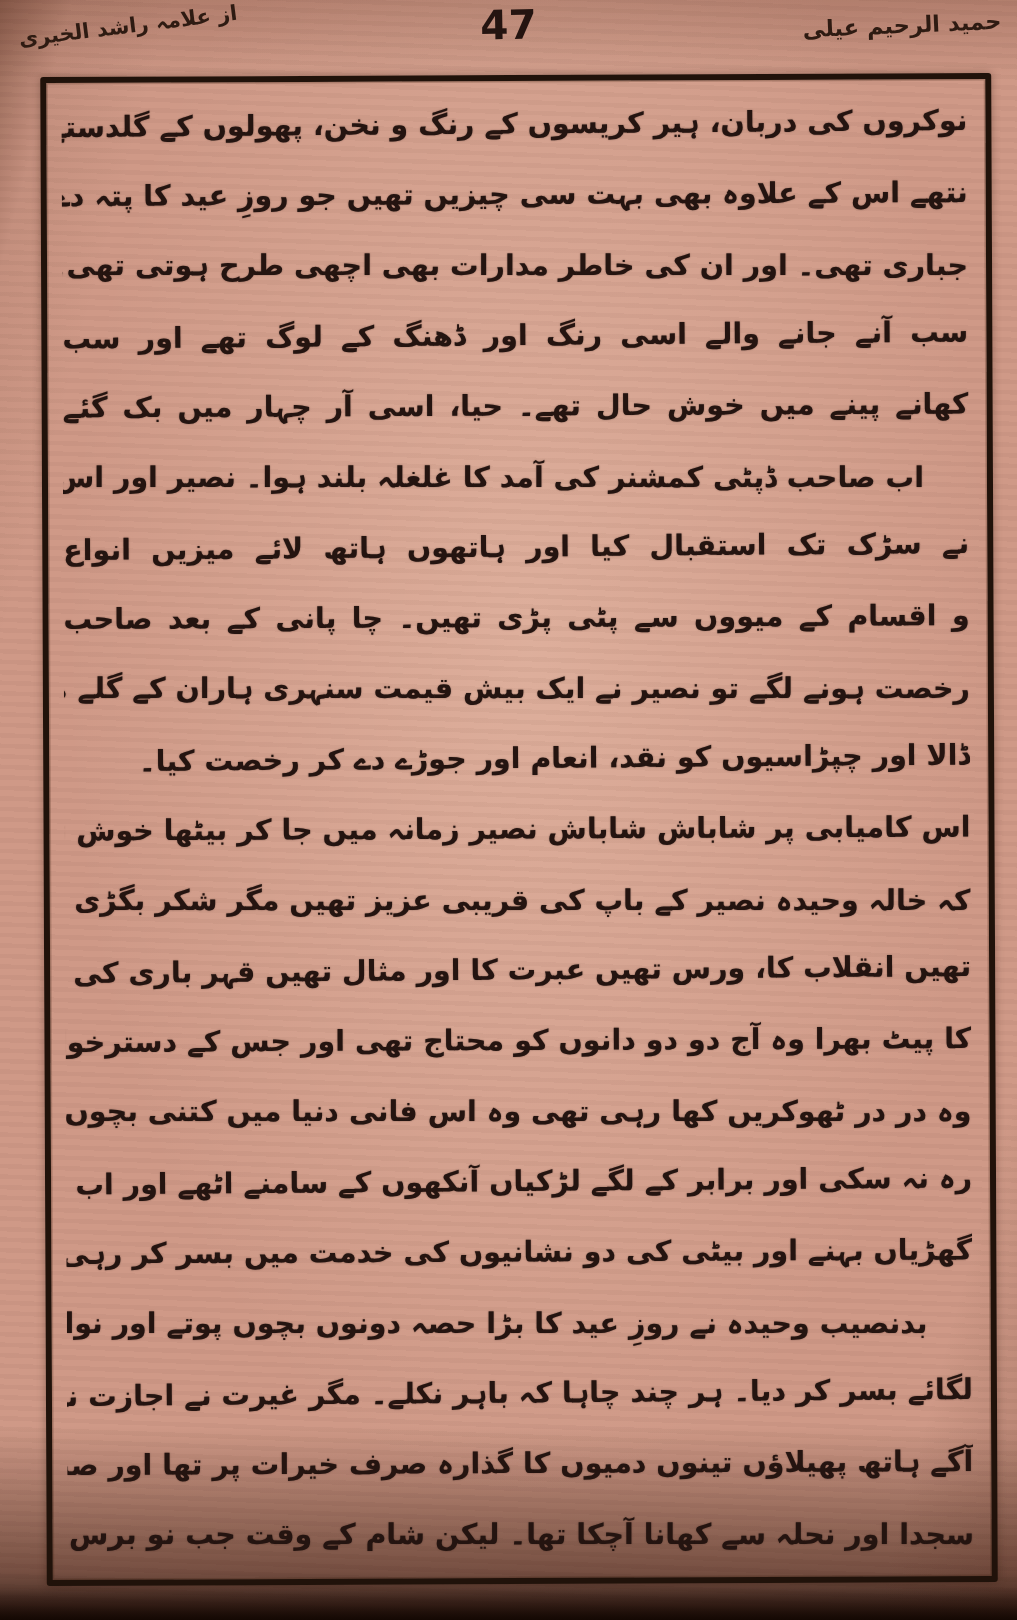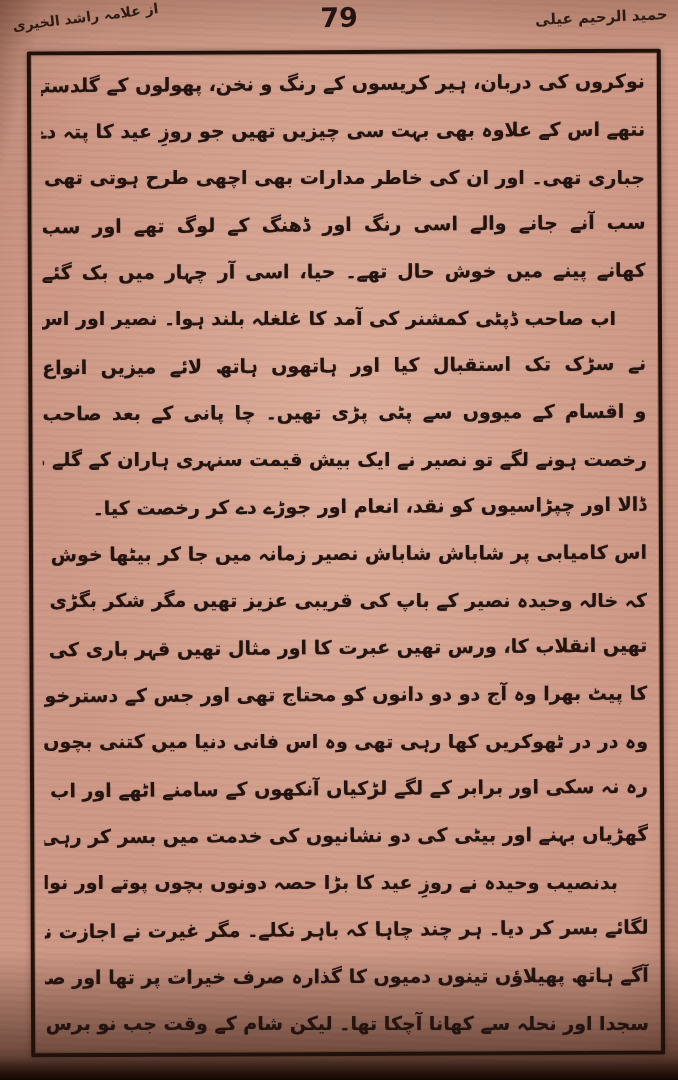--- a/index.html
+++ b/index.html
@@ -78,21 +78,21 @@
   }
 </style>
 </head>
 <body>
 
 <div class="page">
   <div class="grain"></div>
 
   <div class="header">
     <span class="header-title">حمید الرحیم عیلی</span>
-    <span class="page-number">79</span>
+    <span class="page-number">47</span>
     <span class="author-credit">از علامہ راشد الخیری</span>
   </div>
 
   <div class="frame">
     <div class="text">
 
     <div class="line">نوکروں کی دربان، ہیر کریسوں کے رنگ و نخن، پھولوں کے گلدستے سگار سگریٹ وغیرہ ضرور استقبال عید کے</div>
         <div class="line">نتھے اس کے علاوہ بھی بہت سی چیزیں تھیں جو روزِ عید کا پتہ دے رہی تھیں آدمیوں کی آمد و رفت</div>
         <div class="line">جباری تھی۔ اور ان کی خاطر مدارات بھی اچھی طرح ہوتی تھی۔ مگر یہ</div>
         <div class="line">سب آنے جانے والے اسی رنگ اور ڈھنگ کے لوگ تھے اور سب</div>

